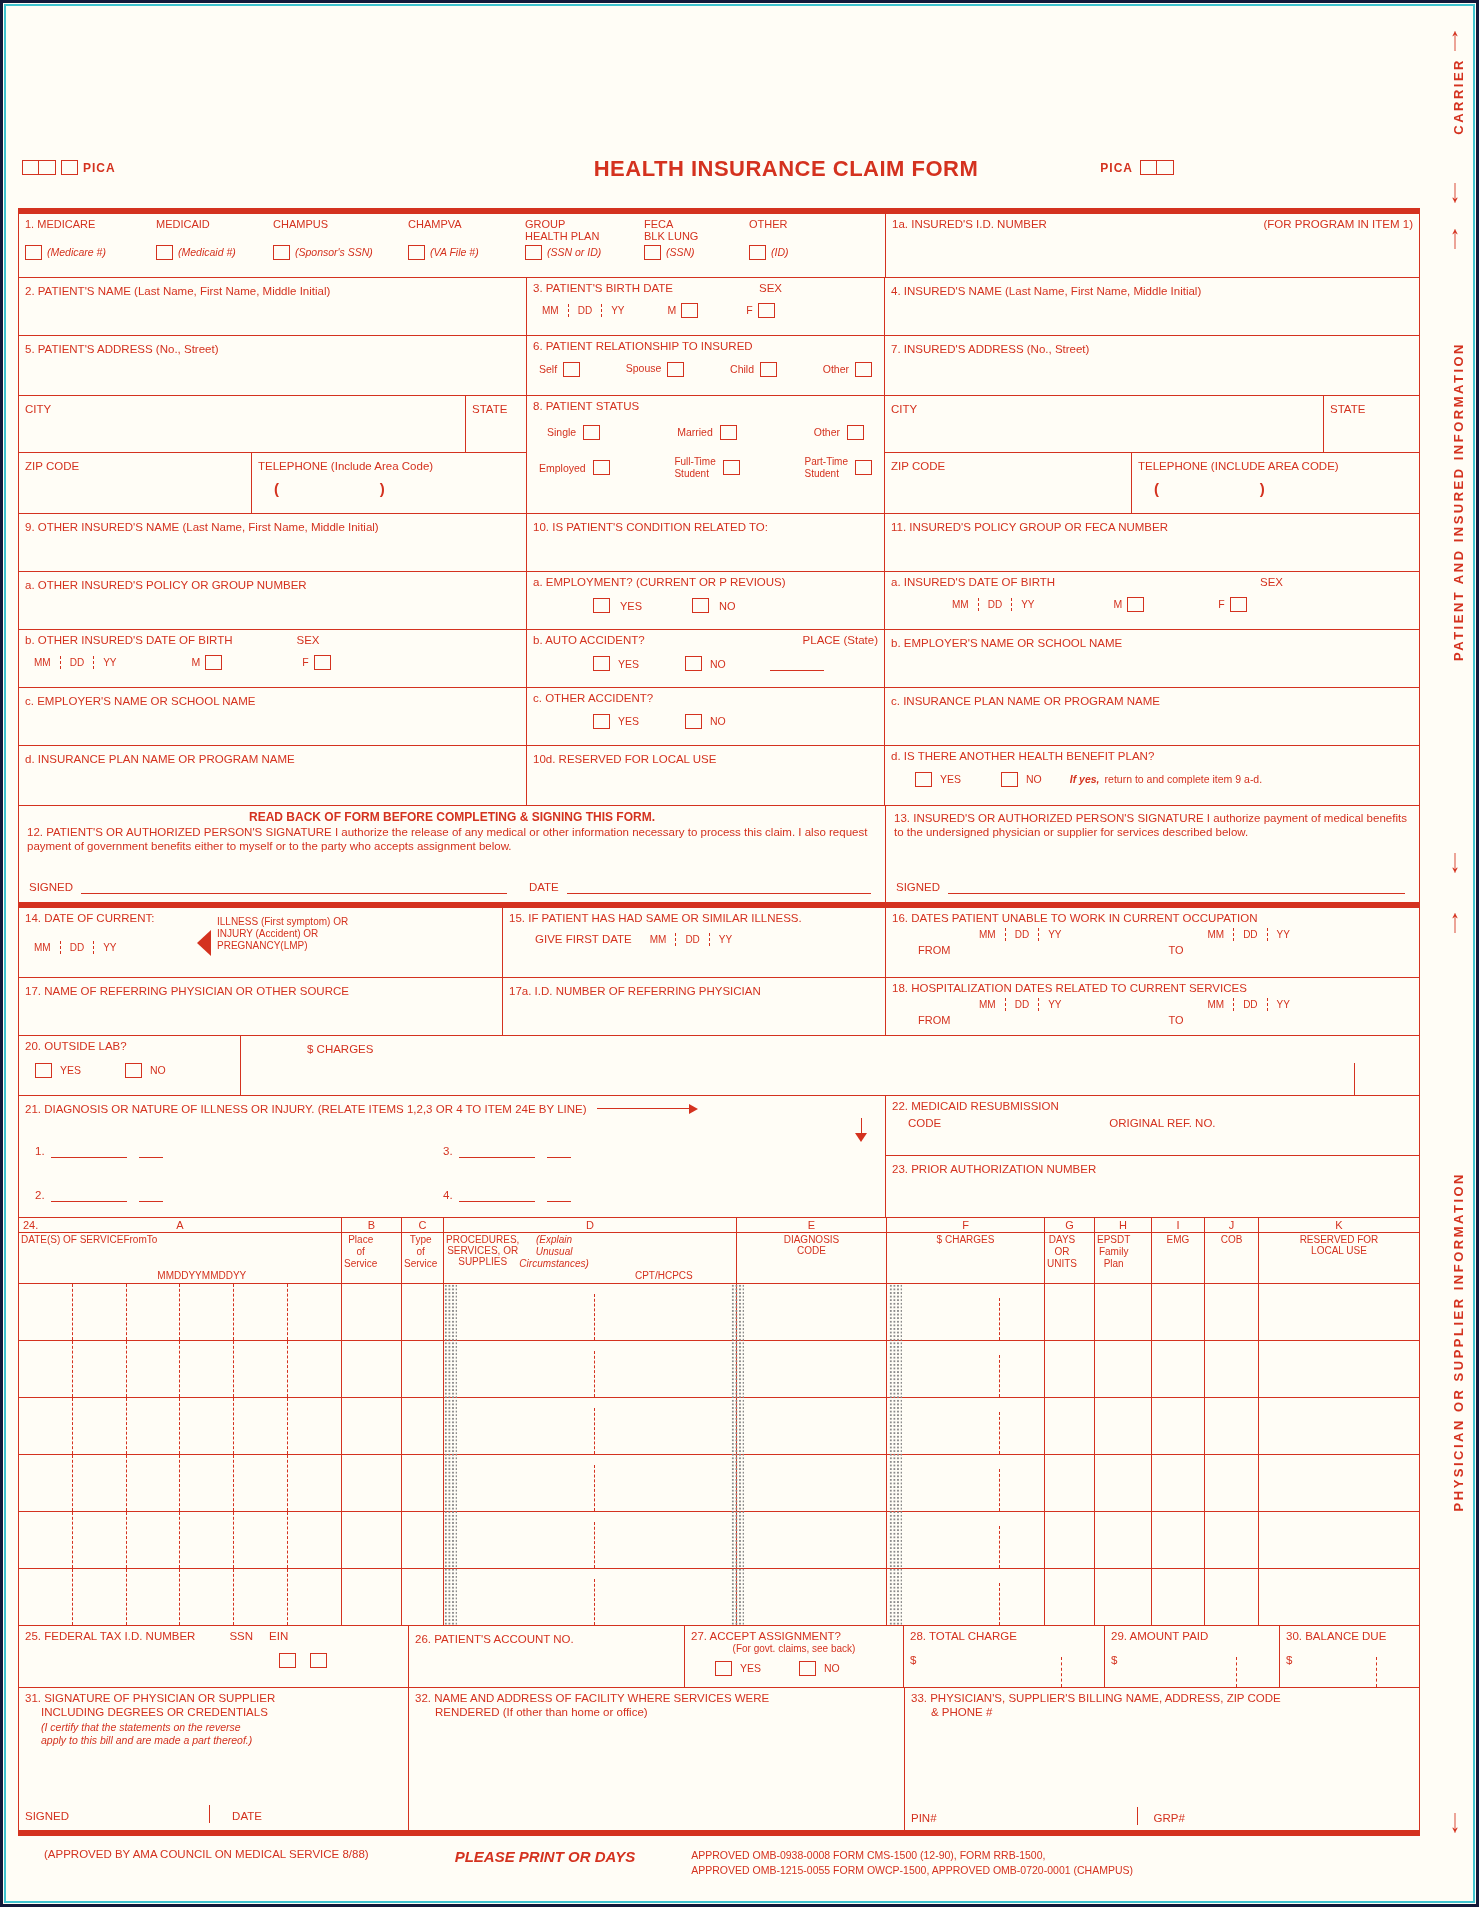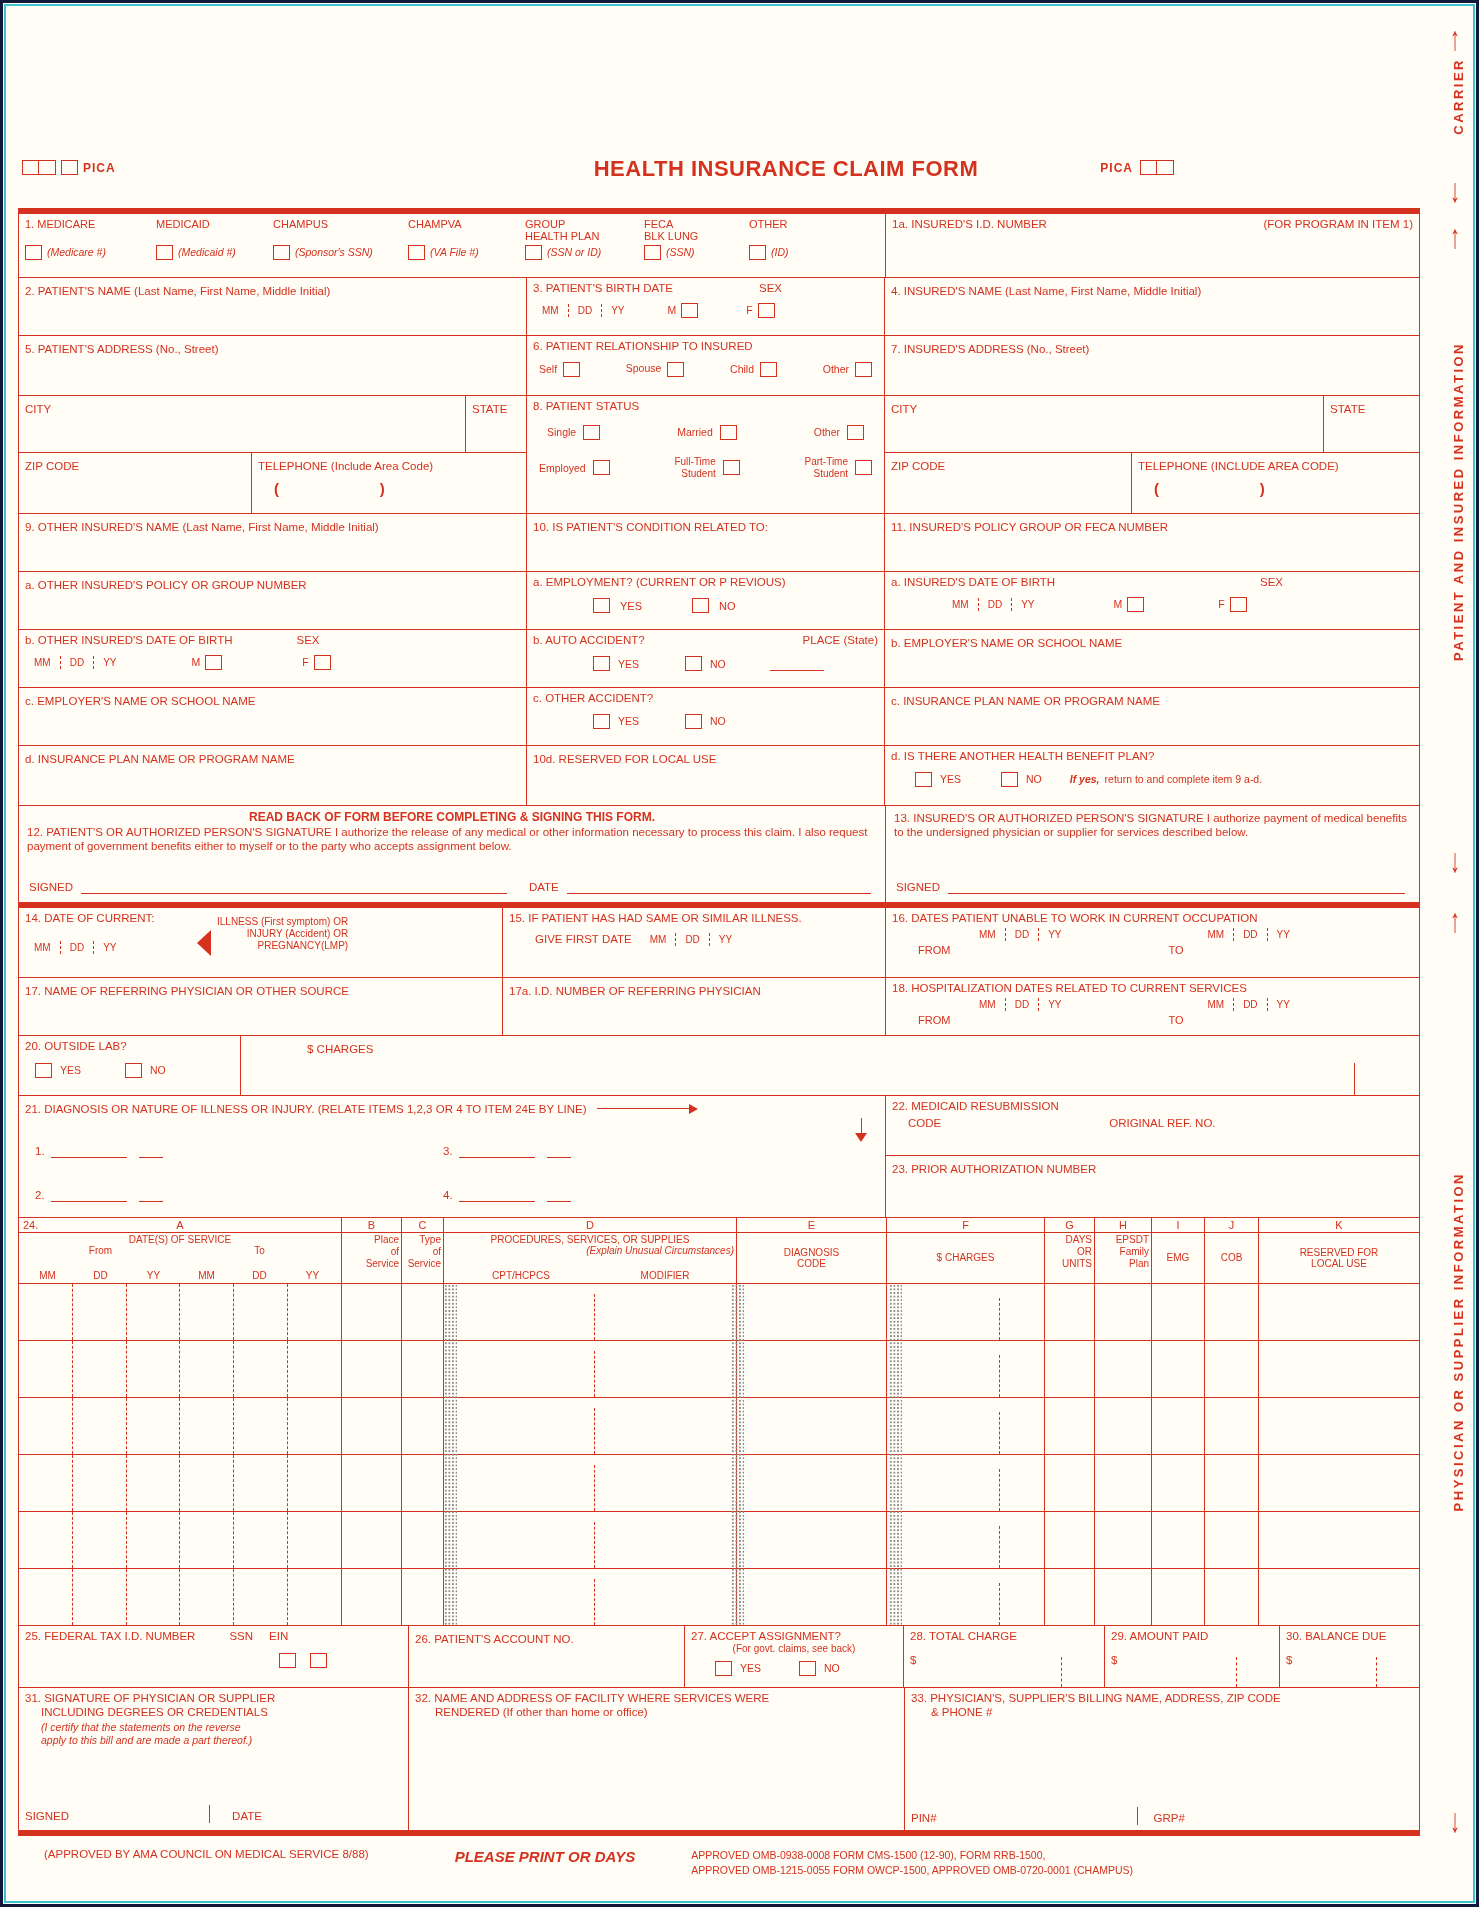--- a/index.html
+++ b/index.html
@@ -21,21 +21,21 @@
 .cb2 .cbx+.cbx{border-left:none;}
 .gap16{height:16px;}
 .rule{height:6px;background:var(--red);}
 .sec{border-left:1.6px solid var(--red);border-right:1.6px solid var(--red);}
 .row{display:flex;border-bottom:1.6px solid var(--red);}
 .sec>.row:last-child{border-bottom:none;}
 .cell{position:relative;border-right:1.6px solid var(--red);padding:3px 6px;overflow:hidden;}
 .cell:last-child{border-right:none;}
 .lbl{font-size:11.5px;line-height:1.22;}
 .sm{font-size:10.5px;line-height:1.2;}
-.xs{font-size:10px;line-height:1.18;text-align:right;}
+.xs{font-size:10px;line-height:1.18;}
 .it{font-style:italic;}
 .b{font-weight:bold;}
 .pre{white-space:pre-line;}
 .grow{flex:1;}
 .p0{padding:0;}
 .h64{height:64px}.h58{height:58px}.h60{height:60px}.h178{height:178px}.h96{height:96px}
 .h70{height:70px}.h122{height:122px}.h66{height:66px}.h62{height:62px}.h142{height:142px}
 .w867{width:867px}.w508{width:508px}.w358{width:358px}.w484{width:484px}.w383{width:383px}
 .bandcol{display:flex;flex-direction:column;border-right:1.6px solid var(--red);padding:0;}
 .bandcol:last-child{border-right:none;}
@@ -61,21 +61,21 @@
 .tri-r{width:0;height:0;border-top:5px solid transparent;border-bottom:5px solid transparent;border-left:9px solid var(--red);display:inline-block;vertical-align:middle;}
 .tri-down{width:0;height:0;border-left:6px solid transparent;border-right:6px solid transparent;border-top:9px solid var(--red);}
 .hline{display:inline-block;vertical-align:middle;border-top:1.6px solid var(--red);height:0;}
 .diagitem{position:absolute;display:flex;align-items:flex-end;}
 .ftrw{display:flex;margin-top:3px;}
 .ftlbls{display:flex;font-size:11px;margin-top:3px;}
 .cA{width:323px}.cB{width:60px}.cC{width:42px}.cD{width:293px}.cE{width:150px}.cF{width:158px}.cG{width:50px}.cH{width:57px}.cI{width:53px}.cJ{width:54px}.cK{flex:1}
 .hcell{display:flex;flex-direction:column;text-align:center;font-size:10px;padding:0;}
 .hletter{position:relative;border-bottom:1.4px solid var(--red);font-size:11px;height:15px;line-height:15px;flex:none;}
 .hnum{position:absolute;left:4px;top:0;}
-.hbody{padding:1px 2px 2px;display:flex;flex-direction:column;flex:1;}
+.hbody{padding:1px 2px 2px;display:flex;flex-direction:row;flex:1;}
 .mmrow{display:flex;margin-top:auto;}
 .mmrow span{flex:1;font-size:10px;}
 .ftrw6{display:flex;}
 .ftrw6 span{flex:1;font-size:10px;}
 .cptrow{display:flex;margin-top:auto;font-size:10px;}
 .cptrow span:first-child{width:150px;}
 .cptrow span:last-child{flex:1;}
 .srow{height:57px;}
 .dates6{display:flex;padding:0;}
 .ds{flex:1;border-left:1.4px dashed var(--red);}

